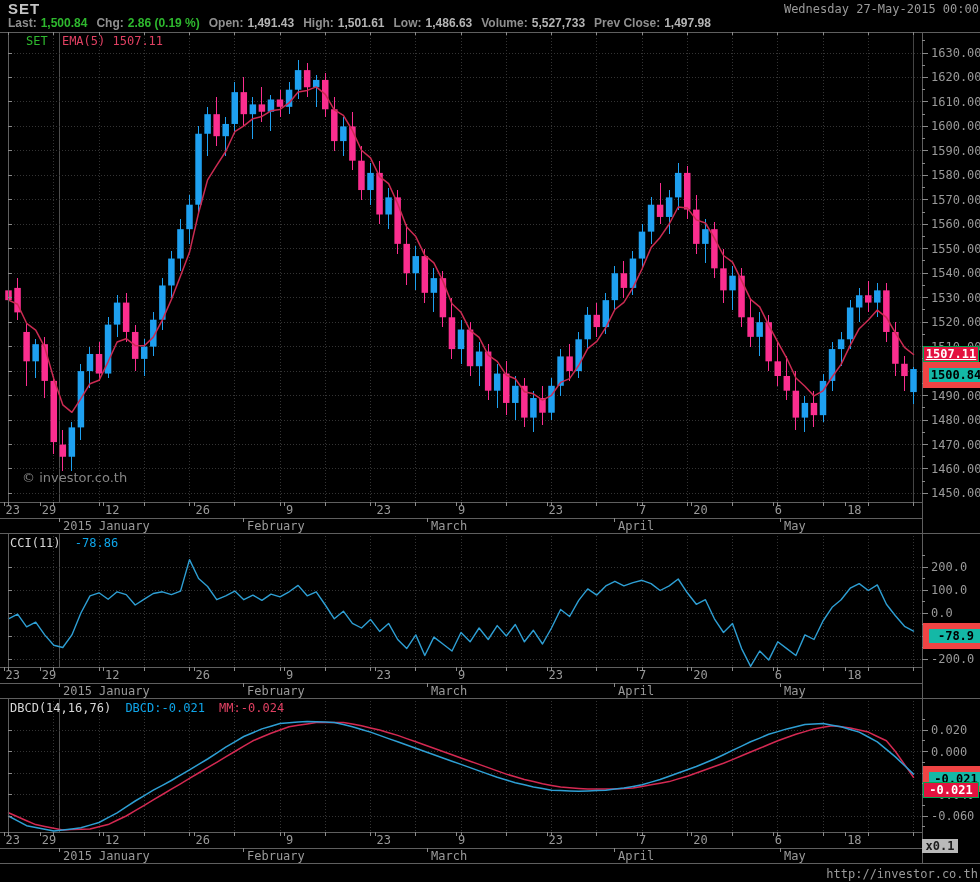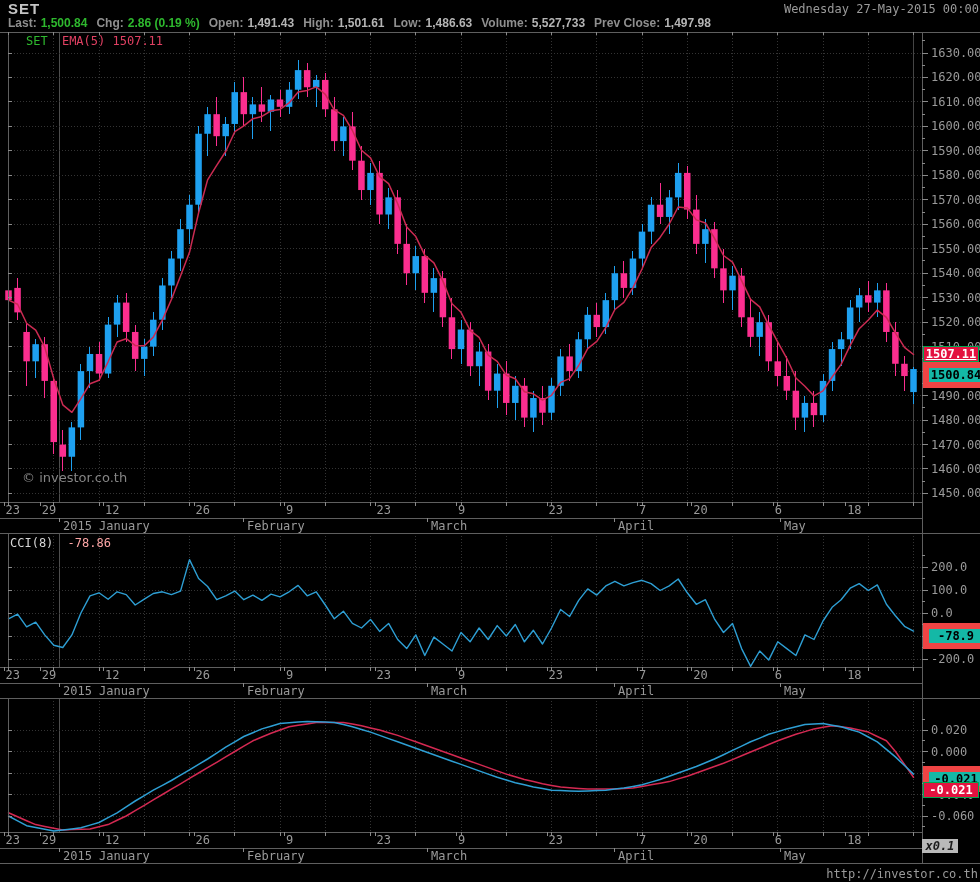--- a/index.html
+++ b/index.html
@@ -13,27 +13,27 @@
   .hdr-stats{position:absolute;left:8px;top:16px;height:15px;z-index:3;white-space:nowrap;
              font:bold 12px "Liberation Sans",sans-serif;color:#9a9a9a;}
   .hdr-stats .pair{margin-right:9px;}
   .sl{color:#8f8f8f;}
   .sv{color:#b4b4b4;margin-left:4px;}
   .sv.green{color:#2eb82e;}
   .legend{position:absolute;z-index:3;white-space:nowrap;font:12px "DejaVu Sans Mono",monospace;}
   .lg-white{color:#d6d6d6;}
   .lg-green{color:#2eb82e;}
   .lg-red{color:#e04062;}
-  .lg-blue{color:#fca5a5;}
+  .lg-blue{color:#0ea5e9;}
   .legend span{margin-right:7px;}
   .badge{position:absolute;left:923px;width:54px;height:14px;z-index:4;
          font:bold 12px/14px "DejaVu Sans Mono",monospace;text-align:center;}
   .badge.red{background:#e3123f;color:#fff;border:1px solid #00a651;}
   .badge.cyan{background:#14b8a6;color:#000;border:6px solid #ef4444;}
-  .badge.mult{left:922px;width:36px;background:#b9b9b9;color:#1c1c1c;border:none;top:839px;font-style:italic;}
+  .badge.mult{left:922px;width:36px;background:#b9b9b9;color:#1c1c1c;border:none;top:839px;}
   .watermark{position:absolute;left:22px;top:470px;z-index:2;color:#858585;
              font:13px "DejaVu Sans",sans-serif;}
   .footer{position:absolute;left:0;top:865px;width:980px;height:17px;z-index:3;
           font:12px "DejaVu Sans Mono",monospace;color:#9a9a9a;}
   .f-left{position:absolute;left:2px;top:2px;}
   .f-right{position:absolute;right:2px;top:2px;}
 </style>
 </head>
 <body>
 
@@ -666,24 +666,29 @@
   </div>
 
   <div class="hdr-stats" id="stats"><span class="pair"><span class="sl">Last:</span><span class="sv green">1,500.84</span></span><span class="pair"><span class="sl">Chg:</span><span class="sv green">2.86 (0.19 %)</span></span><span class="pair"><span class="sl">Open:</span><span class="sv">1,491.43</span></span><span class="pair"><span class="sl">High:</span><span class="sv">1,501.61</span></span><span class="pair"><span class="sl">Low:</span><span class="sv">1,486.63</span></span><span class="pair"><span class="sl">Volume:</span><span class="sv">5,527,733</span></span><span class="pair"><span class="sl">Prev Close:</span><span class="sv">1,497.98</span></span></div>
 
   <div class="legend" style="left:26px;top:34px;">
     <span class="lg-green">SET</span>
     <span class="lg-red">EMA(5) 1507.11</span>
   </div>
 
   <div class="legend" style="left:10px;top:536px;">
-    <span class="lg-white">CCI(8)</span>
+    <span class="lg-white">CCI(11)</span>
     <span class="lg-blue">-78.86</span>
   </div>
 
+  <div class="legend" style="left:10px;top:701px;">
+    <span class="lg-white">DBCD(14,16,76)</span>
+    <span class="lg-blue">DBCD:-0.021</span>
+    <span class="lg-red">MM:-0.024</span>
+  </div>
 
   <div class="badge red" id="badge-ema" style="top: 346px; text-decoration: underline;">1507.11</div>
   <div class="badge cyan" id="badge-last" style="top: 362px;">1500.84</div>
   <div class="badge cyan" id="badge-cci" style="top: 623px;">-78.9</div>
   <div class="badge cyan" id="badge-dbcd1" style="top: 766px;">-0.021</div>
   <div class="badge red" id="badge-dbcd2" style="top: 782px;">-0.021</div>
   <div class="badge mult">x0.1</div>
 
   <div class="watermark">© investor.co.th</div>
 

